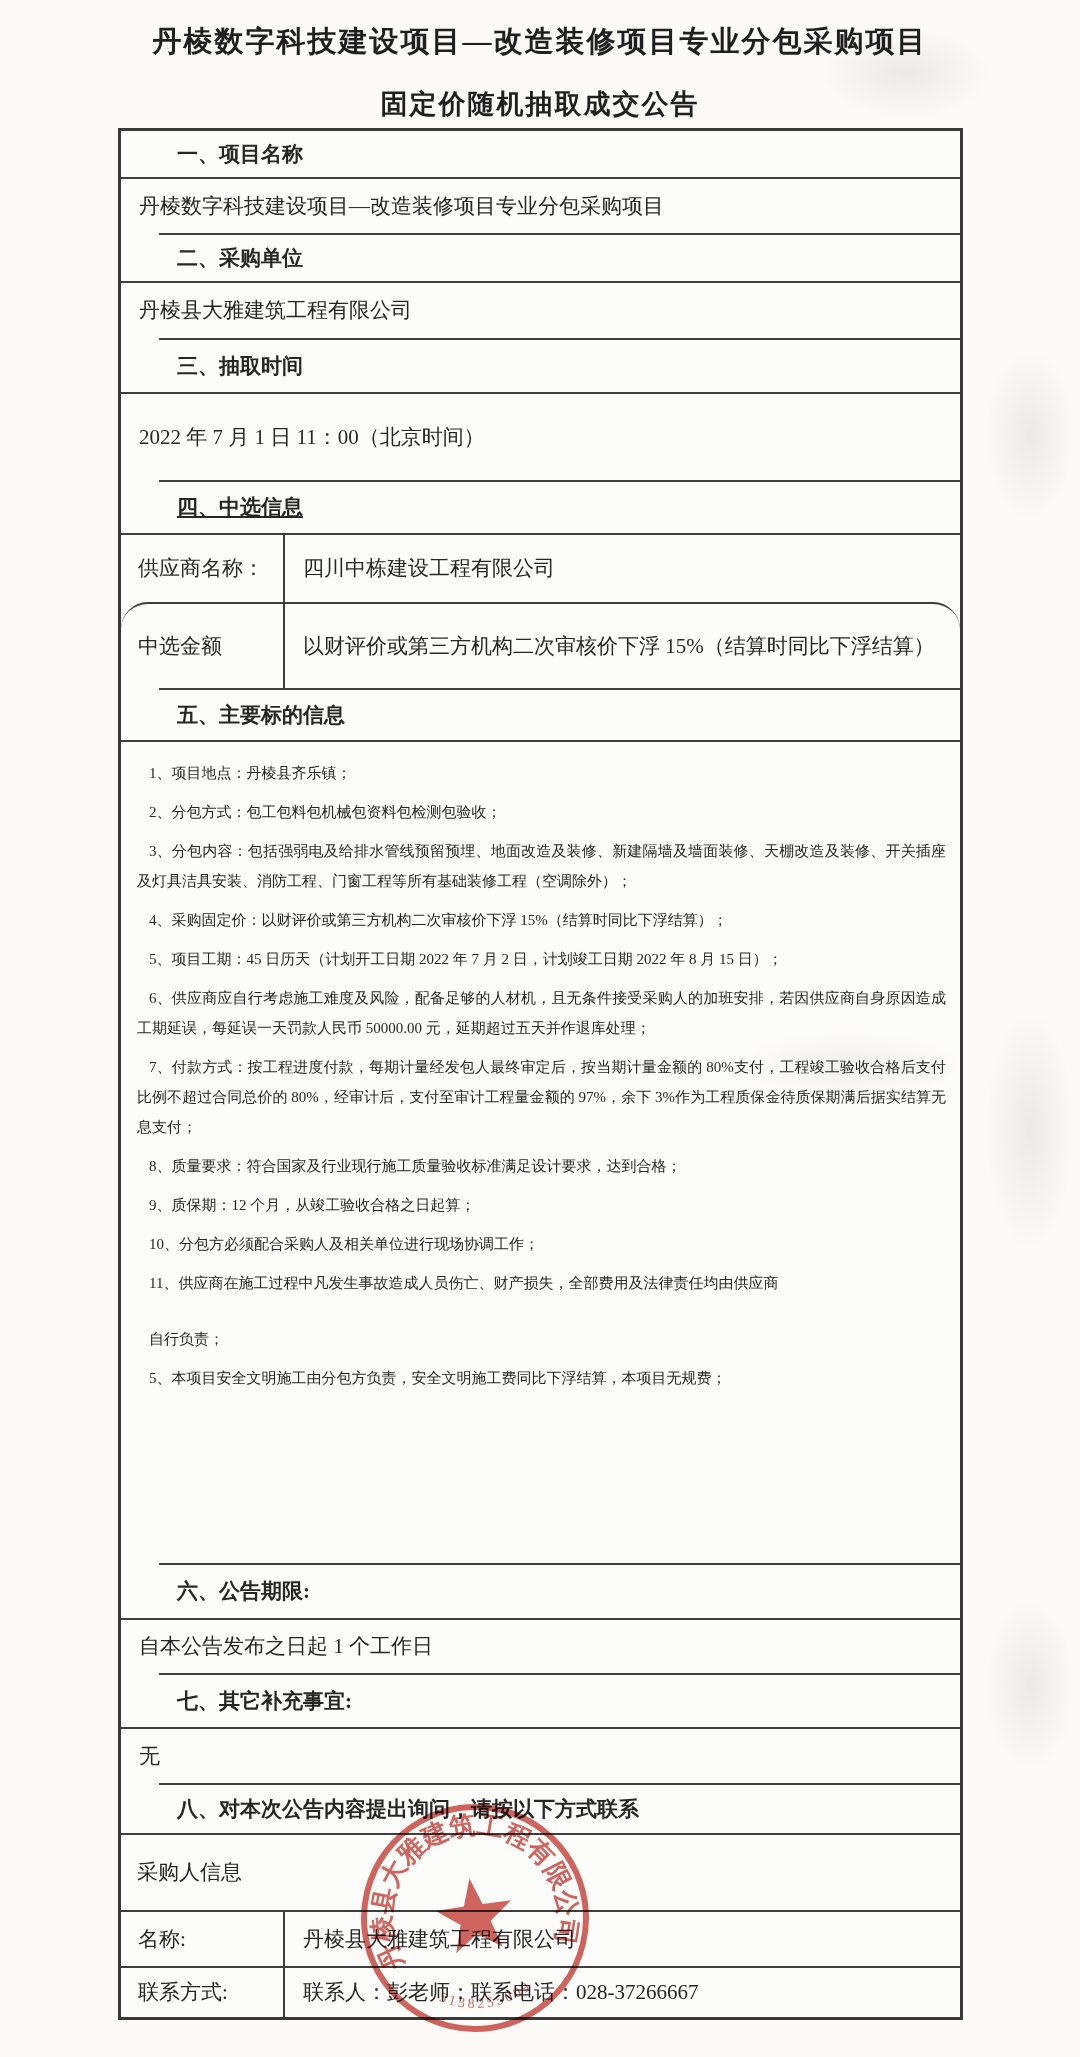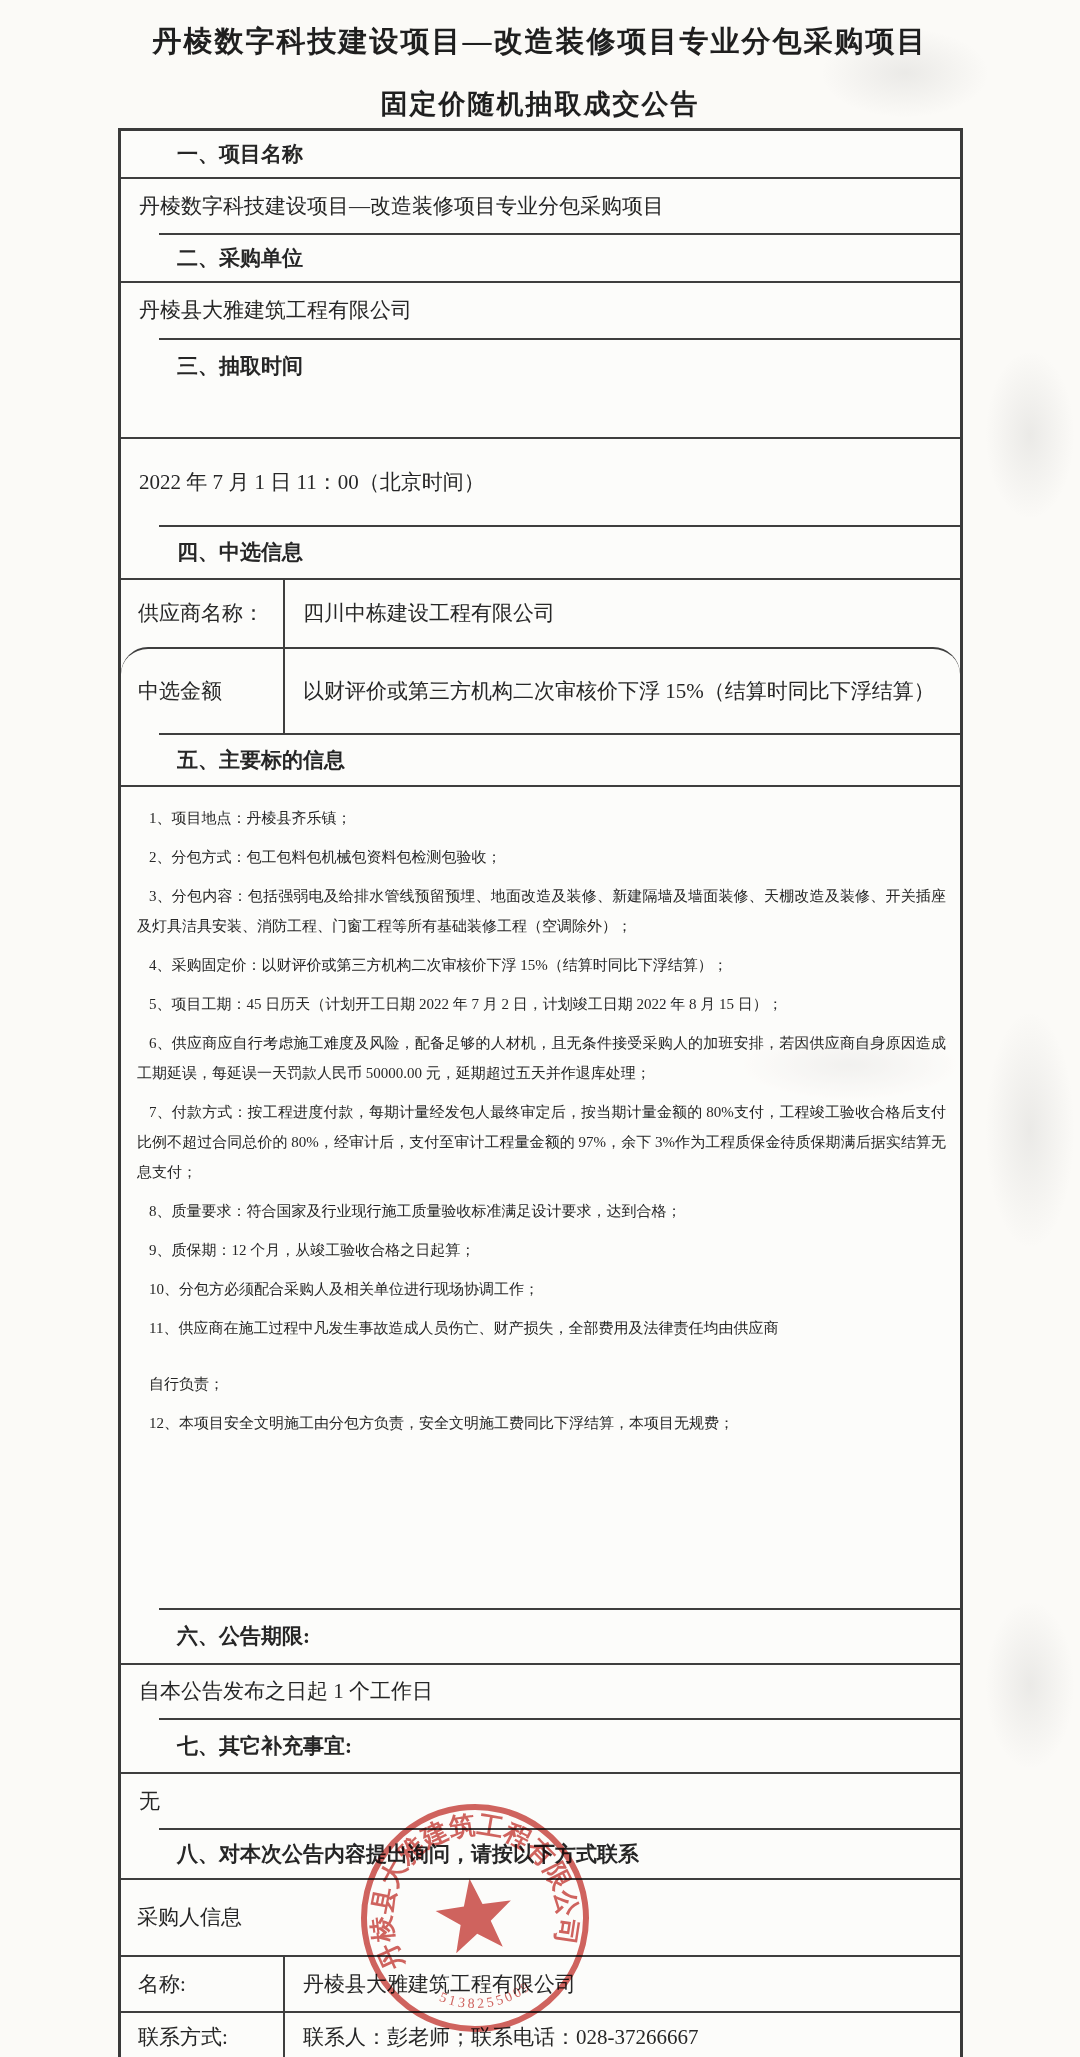--- a/index.html
+++ b/index.html
@@ -45,21 +45,21 @@
     width:164px;flex:0 0 164px;box-sizing:border-box;
     border-right:2px solid #3e3e3e;
     display:flex;align-items:center;padding-left:17px;
   }
   .prow .val{
     flex:1;display:flex;align-items:center;
     padding-left:18px;padding-right:10px;
   }
   
   .r1{height:46px;}  .r2{height:56px;}  .r3{height:48px;}  .r4{height:57px;}
-  .r5{height:54px;}  .r6{height:88px;margin-top:45px;}  .r7{height:53px;}  .r8{height:69px;}
+  .r5{height:54px;}  .r6{height:88px;}  .r7{height:53px;text-decoration:underline;}  .r8{height:69px;}
   .r9{height:86px;border-radius:27px;}  .r10{height:52px;} .r11{height:823px;} .r12{height:55px;}
   .r13{height:55px;} .r14{height:54px;} .r15{height:56px;} .r16{height:50px;}
   .r17{height:77px;padding-left:16px;} .r18{height:56px;} .r19{height:51px;}
 
   .big{
     display:block;
     padding:16px 14px 0 8px;
     overflow:hidden;
   }
   .big .item{
@@ -123,21 +123,21 @@
       <p class="item">3、分包内容：包括强弱电及给排水管线预留预埋、地面改造及装修、新建隔墙及墙面装修、天棚改造及装修、开关插座及灯具洁具安装、消防工程、门窗工程等所有基础装修工程（空调除外）；</p>
       <p class="item">4、采购固定价：以财评价或第三方机构二次审核价下浮 15%（结算时同比下浮结算）；</p>
       <p class="item">5、项目工期：45 日历天（计划开工日期 2022 年 7 月 2 日，计划竣工日期 2022 年 8 月 15 日）；</p>
       <p class="item">6、供应商应自行考虑施工难度及风险，配备足够的人材机，且无条件接受采购人的加班安排，若因供应商自身原因造成工期延误，每延误一天罚款人民币 50000.00 元，延期超过五天并作退库处理；</p>
       <p class="item">7、付款方式：按工程进度付款，每期计量经发包人最终审定后，按当期计量金额的 80%支付，工程竣工验收合格后支付比例不超过合同总价的 80%，经审计后，支付至审计工程量金额的 97%，余下 3%作为工程质保金待质保期满后据实结算无息支付；</p>
       <p class="item">8、质量要求：符合国家及行业现行施工质量验收标准满足设计要求，达到合格；</p>
       <p class="item">9、质保期：12 个月，从竣工验收合格之日起算；</p>
       <p class="item">10、分包方必须配合采购人及相关单位进行现场协调工作；</p>
       <p class="item">11、供应商在施工过程中凡发生事故造成人员伤亡、财产损失，全部费用及法律责任均由供应商</p>
       <p class="item gap-before">自行负责；</p>
-      <p class="item">12、本项目安全文明施工由分包方负责，安全文明施工费同比下浮结算，本项目无规费；</p>
+      <p class="item">5、本项目安全文明施工由分包方负责，安全文明施工费同比下浮结算，本项目无规费；</p>
 
     </div>
 
     <div class="row hrow r12">六、公告期限:</div>
     <div class="row vrow r13">自本公告发布之日起 1 个工作日</div>
     <div class="row hrow r14">七、其它补充事宜:</div>
     <div class="row vrow r15">无</div>
     <div class="row hrow r16">八、对本次公告内容提出询问，请按以下方式联系</div>
     <div class="row vrow r17">采购人信息</div>
 

